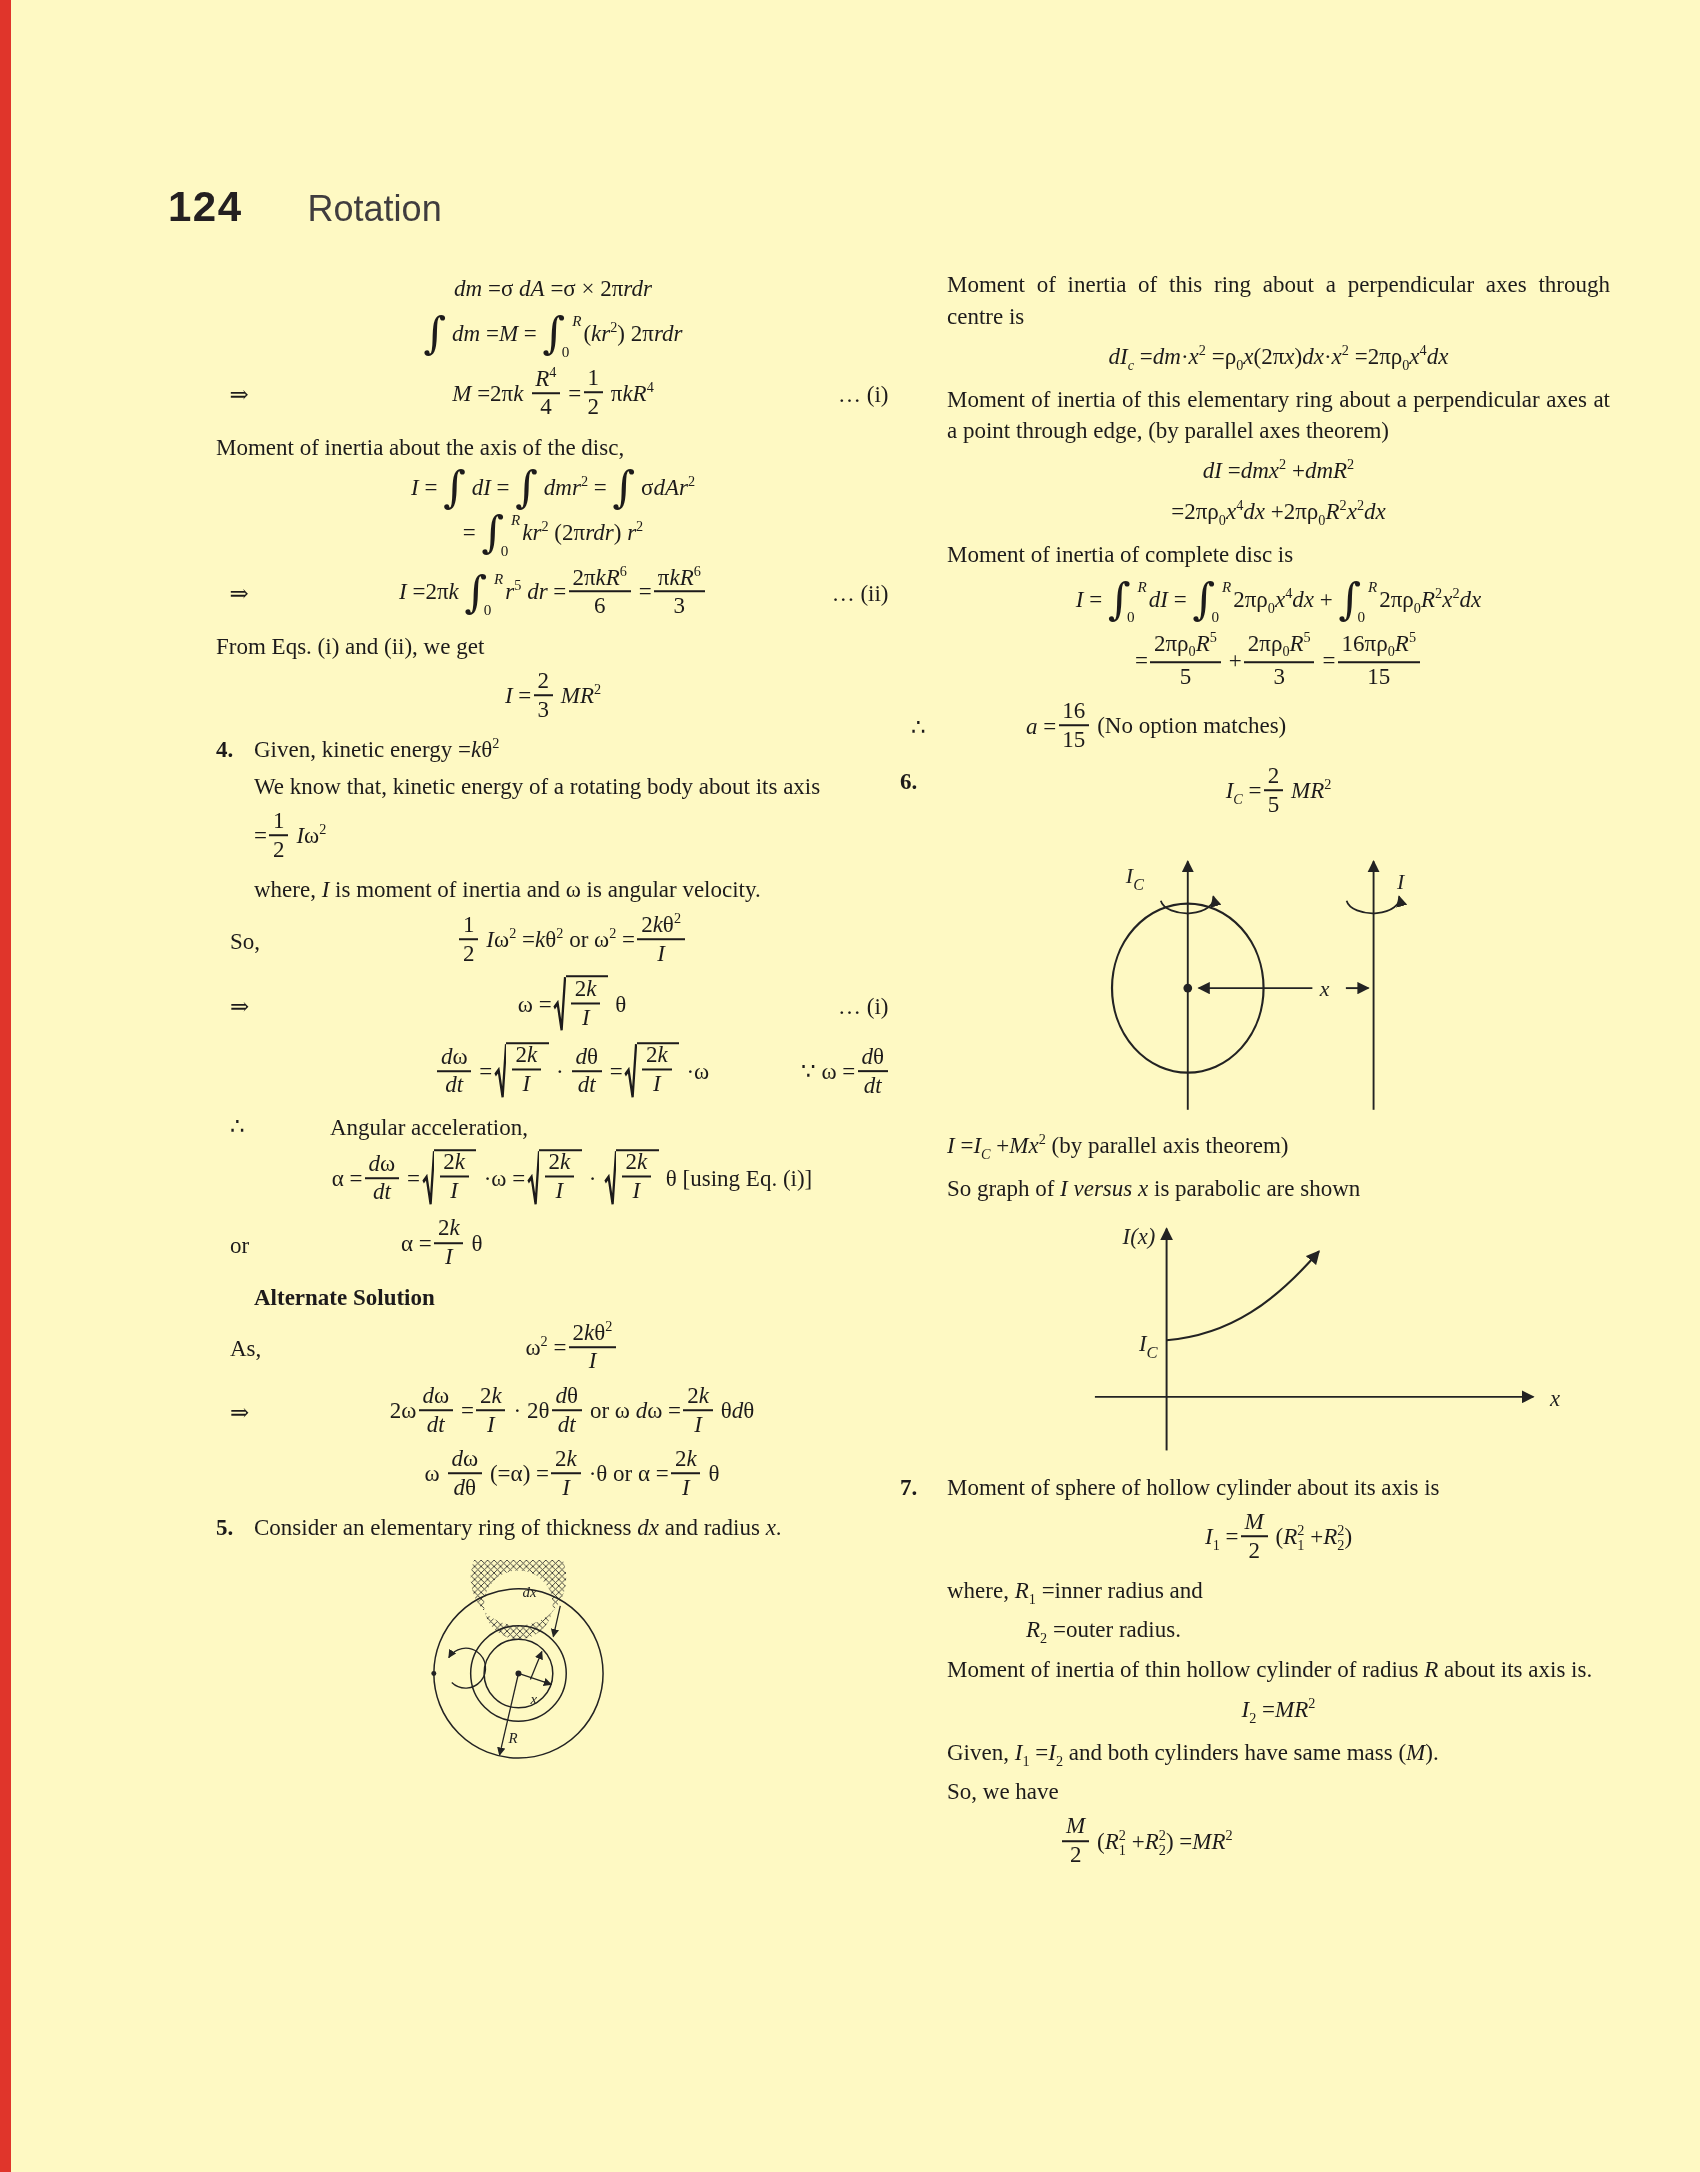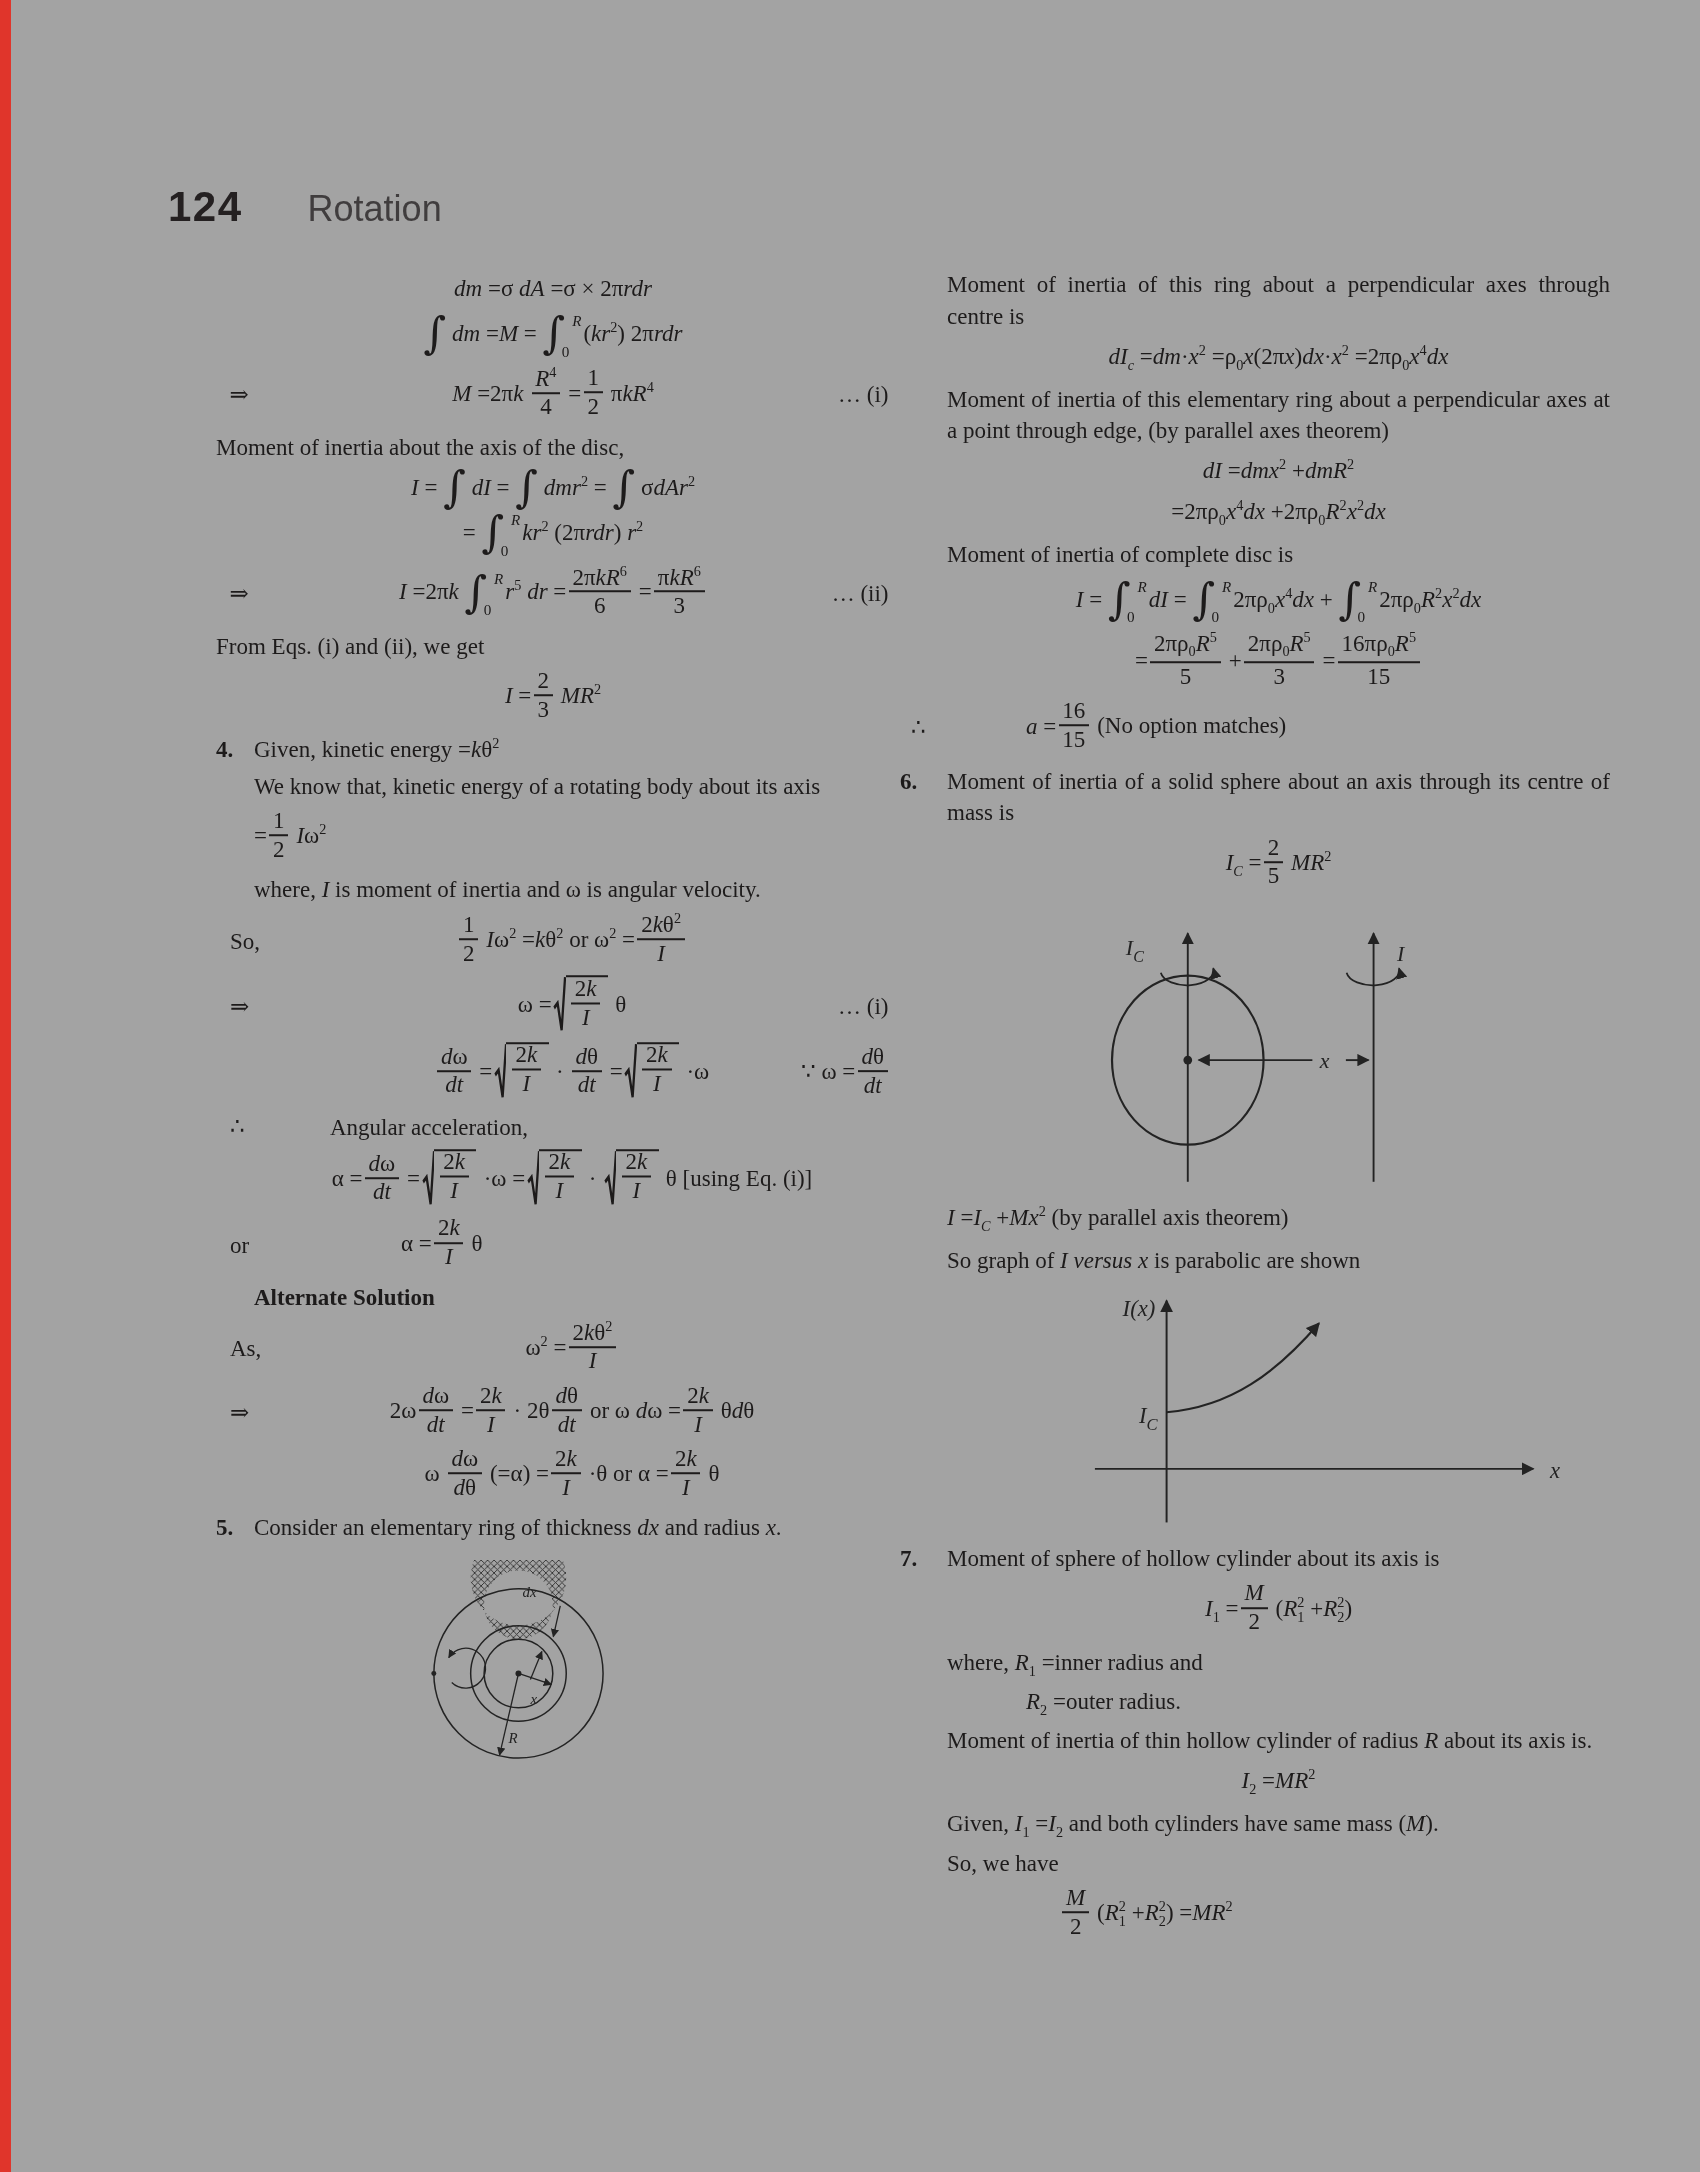--- a/index.html
+++ b/index.html
@@ -1,17 +1,17 @@
 <!DOCTYPE html>
 <html style="font-size:12px"><head>
 <meta charset="utf-8">
 <style>
   *{box-sizing:border-box;}
   html,body{margin:0;padding:0;background:#ffffff;}
-  .page{position:relative;width:1700px;height:2172px;background:#a3a3a3;color:#1d1b1b;
+  .page{position:relative;width:1700px;height:2172px;background:#fef9c3;color:#1d1b1b;
         font-family:"Liberation Serif","DejaVu Serif",serif;font-size:23px;line-height:1.36;overflow:hidden;}
   .accent{position:absolute;left:0;top:0;width:10.6px;height:100%;background:#e0352b;}
   .hdr{position:absolute;top:178px;left:168px;font-family:"Liberation Sans","DejaVu Sans",sans-serif;display:flex;align-items:baseline;}
   .pgnum{font-size:42px;font-weight:700;color:#242021;letter-spacing:1.5px;}
   .chap{font-size:36px;color:#403d3e;margin-left:65px;font-weight:400;}
   .col{position:absolute;top:264px;}
   .col.left{left:168px;width:674px;margin-left:48px;}
   .col.right{left:947px;width:663px;}
   p{margin:5.3px 0;}
   .just{text-align:justify;}
@@ -233,21 +233,20 @@
             <span class="ilo">0</span>
           </span> 2πρ<sub>0</sub><i>R</i><sup>2</sup><i>x</i><sup>2</sup><i>dx</i></span></div>
     <div class="eq"><span class="m">=<span class="fr"><span class="frn">2πρ<sub>0</sub><i><i>R</i></i><sup>5</sup></span><span class="frd">5</span></span> +<span class="fr"><span class="frn">2πρ<sub>0</sub><i><i>R</i></i><sup>5</sup></span><span class="frd">3</span></span> =<span class="fr"><span class="frn">16πρ<sub>0</sub><i><i>R</i></i><sup>5</sup></span><span class="frd">15</span></span></span></div>
     <div class="eq eq-left indent2">
       <span class="slabel" style="left:-36px">∴</span>
       <span><span class="m"><i>a</i> =<span class="fr"><span class="frn">16</span><span class="frd">15</span></span></span><span class="t"> (No option matches)</span></span>
     </div>
 
     <div class="item-r">
       <span class="inum">6.</span>
-      <p class="just">Moment of inertia of a solid sphere about an axis through its centre of mass is</p>
       <div class="eq"><span class="m"><i>I</i><sub><i><i>C</i></i></sub> =<span class="fr"><span class="frn">2</span><span class="frd">5</span></span> <i>MR</i><sup>2</sup></span></div>
 
       <figure class="fig2wrap">
         <svg class="fig" width="408" height="292" viewBox="0 0 560 400" style="font-size:30px">
           <line x1="185" y1="385" x2="185" y2="44" stroke="#232323" stroke-width="2.6" marker-end="url(#ah)"></line>
           <path d="M148,98 A36,20 0 1 0 220,92" fill="none" stroke="#232323" stroke-width="2.4" marker-end="url(#ah)"></path>
           <text x="100" y="74" text-anchor="start"><tspan>I</tspan><tspan class="sub" dy="10">C</tspan></text>
           <line x1="440" y1="385" x2="440" y2="44" stroke="#232323" stroke-width="2.6" marker-end="url(#ah)"></line>
           <path d="M403,98 A36,20 0 1 0 475,92" fill="none" stroke="#232323" stroke-width="2.4" marker-end="url(#ah)"></path>
           <text x="472" y="82">I</text>

